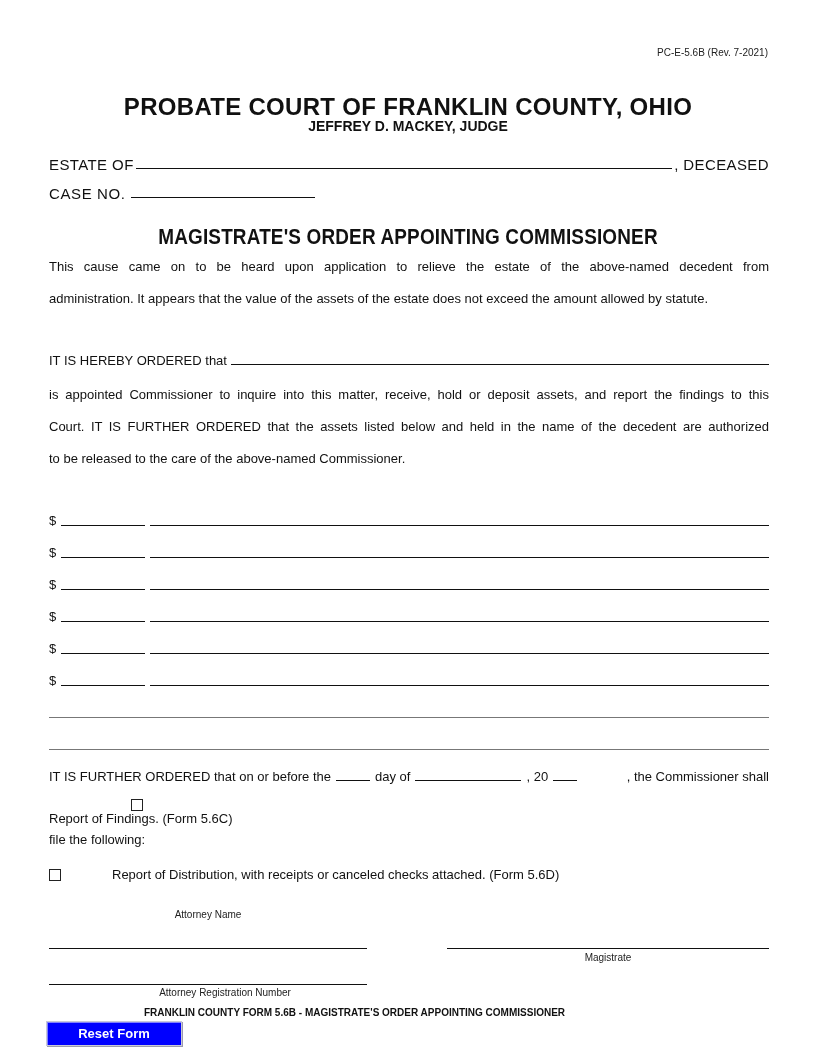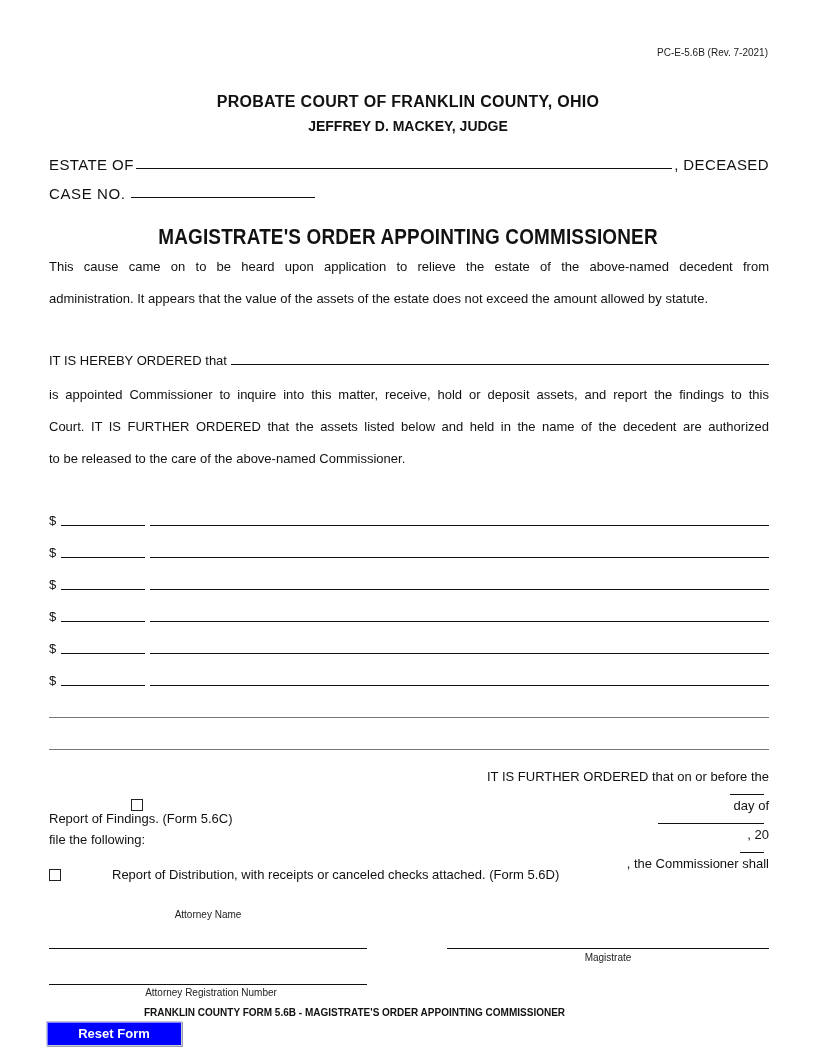--- a/index.html
+++ b/index.html
@@ -1,36 +1,36 @@
 <!DOCTYPE html>
 <html><head>
 <meta charset="utf-8">
 <style>
   html, body { margin: 0; padding: 0; background: #ffffff; }
   body { width: 816px; height: 1056px; position: relative; overflow: hidden;
          font-family: "Liberation Sans", "DejaVu Sans", sans-serif; color: #111; }
   .abs { position: absolute; }
   .formno { right: 48px; top: 47px; font-size: 10px; color: #222; }
-  .court { left: 0; width: 816px; top: 93px; text-align: center; font-weight: bold; font-size: 16px; letter-spacing: 0.3px; }
+  .court { left: 0; width: 816px; top: 93px; text-align: center; font-weight: bold; font-size: 24px; letter-spacing: 0.3px; }
   .judge { left: 0; width: 816px; top: 118px; text-align: center; font-weight: bold; font-size: 14px; }
   .estate-row { left: 49px; top: 153px; width: 720px; height: 20px; display: flex; align-items: flex-end; font-size: 15px; letter-spacing: 0.4px; }
   .estate-row .line { flex: 1; border-bottom: 1px solid #111; height: 12px; margin: 0 2px 4px 2px; }
   .case-row { left: 49px; top: 185px; font-size: 15px; letter-spacing: 0.6px; display: flex; align-items: flex-end; }
   .case-row .line { width: 184px; border-bottom: 1px solid #111; margin-left: 6px; margin-bottom: 4px; height: 12px; }
   .title { left: 0; width: 816px; top: 224px; text-align: center; font-weight: bold; font-size: 22px;
            font-family: "Liberation Sans Narrow", "Liberation Sans", sans-serif; transform: scaleX(0.86); letter-spacing: 0.2px; }
   .para { left: 49px; width: 720px; font-size: 13px; line-height: 32px; text-align: justify; text-align-last: justify; }
   .para.last { text-align-last: left; }
   .ordered-row { left: 49px; width: 720px; top: 352px; font-size: 13px; display: flex; align-items: flex-end; }
   .ordered-row .line { flex: 1; border-bottom: 1px solid #111; margin-left: 4px; height: 12px; margin-bottom: 3px; }
   .asset-row { left: 49px; width: 720px; height: 16px; display: flex; align-items: flex-end; font-size: 13px; }
   .asset-row .amt { width: 84px; border-bottom: 1px solid #111; margin-left: 5px; margin-bottom: 2px; height: 10px; }
   .asset-row .desc { flex: 1; border-bottom: 1px solid #111; margin-left: 5px; margin-bottom: 2px; height: 10px; }
   .extra-line { left: 49px; width: 720px; height: 0; border-top: 1px solid #777; }
-  .further-row { left: 49px; width: 720px; top: 769px; font-size: 13px; display: flex; align-items: flex-end; white-space: nowrap; flex-direction: column; }
+  .further-row { left: 49px; width: 720px; top: 769px; font-size: 13px; display: flex; align-items: flex-end; white-space: nowrap; }
   .further-row .blank { border-bottom: 1px solid #111; height: 10px; margin: 0 5px 3px 5px; }
   .further-row .spacer { flex: 1; }
   .file-follow { left: 49px; top: 832px; font-size: 13px; }
   .check-row { left: 49px; font-size: 13px; display: flex; align-items: center; }
   .checkbox { width: 10px; height: 10px; border: 1px solid #222; margin-right: 8px; background: #fff; display: inline-block; }
   .sig-line { height: 0; border-top: 1px solid #111; }
   .sig-label { font-size: 10px; text-align: center; color: #222; }
   .footer { left: 0; width: 699px; top: 1007px; text-align: center; font-size: 10px; font-weight: bold; padding-left: 10px; box-sizing: border-box; }
   .reset-btn { left: 46px; top: 1021px; width: 136px; height: 25px; background: #0000ff; color: #fff;
                border: 1px solid #c9c9d6; box-shadow: inset 1px 1px 0 #8080ff, 1px 1px 0 #9a9ab0;
@@ -125,17 +125,17 @@
   <span>Report of Distribution, with receipts or canceled checks attached. (Form 5.6D)</span>
 </div>
 
 <div class="abs sig-line" style="left:49px; top:948px; width:318px;"></div>
 <div class="abs sig-label" style="left:49px; top:909px; width:318px;">Attorney Name</div>
 
 <div class="abs sig-line" style="left:447px; top:948px; width:322px;"></div>
 <div class="abs sig-label" style="left:447px; top:952px; width:322px;">Magistrate</div>
 
 <div class="abs sig-line" style="left:49px; top:984px; width:318px;"></div>
-<div class="abs sig-label" style="left:52px; top:987px; width:318px;text-align:center;">Attorney Registration Number</div>
+<div class="abs sig-label" style="left:66px; top:987px; width:318px;text-align:center;">Attorney Registration Number</div>
 
 <div class="abs footer">FRANKLIN COUNTY FORM 5.6B - MAGISTRATE'S ORDER APPOINTING COMMISSIONER</div>
 
 <button class="abs reset-btn">Reset Form</button>
 
 </body></html>

